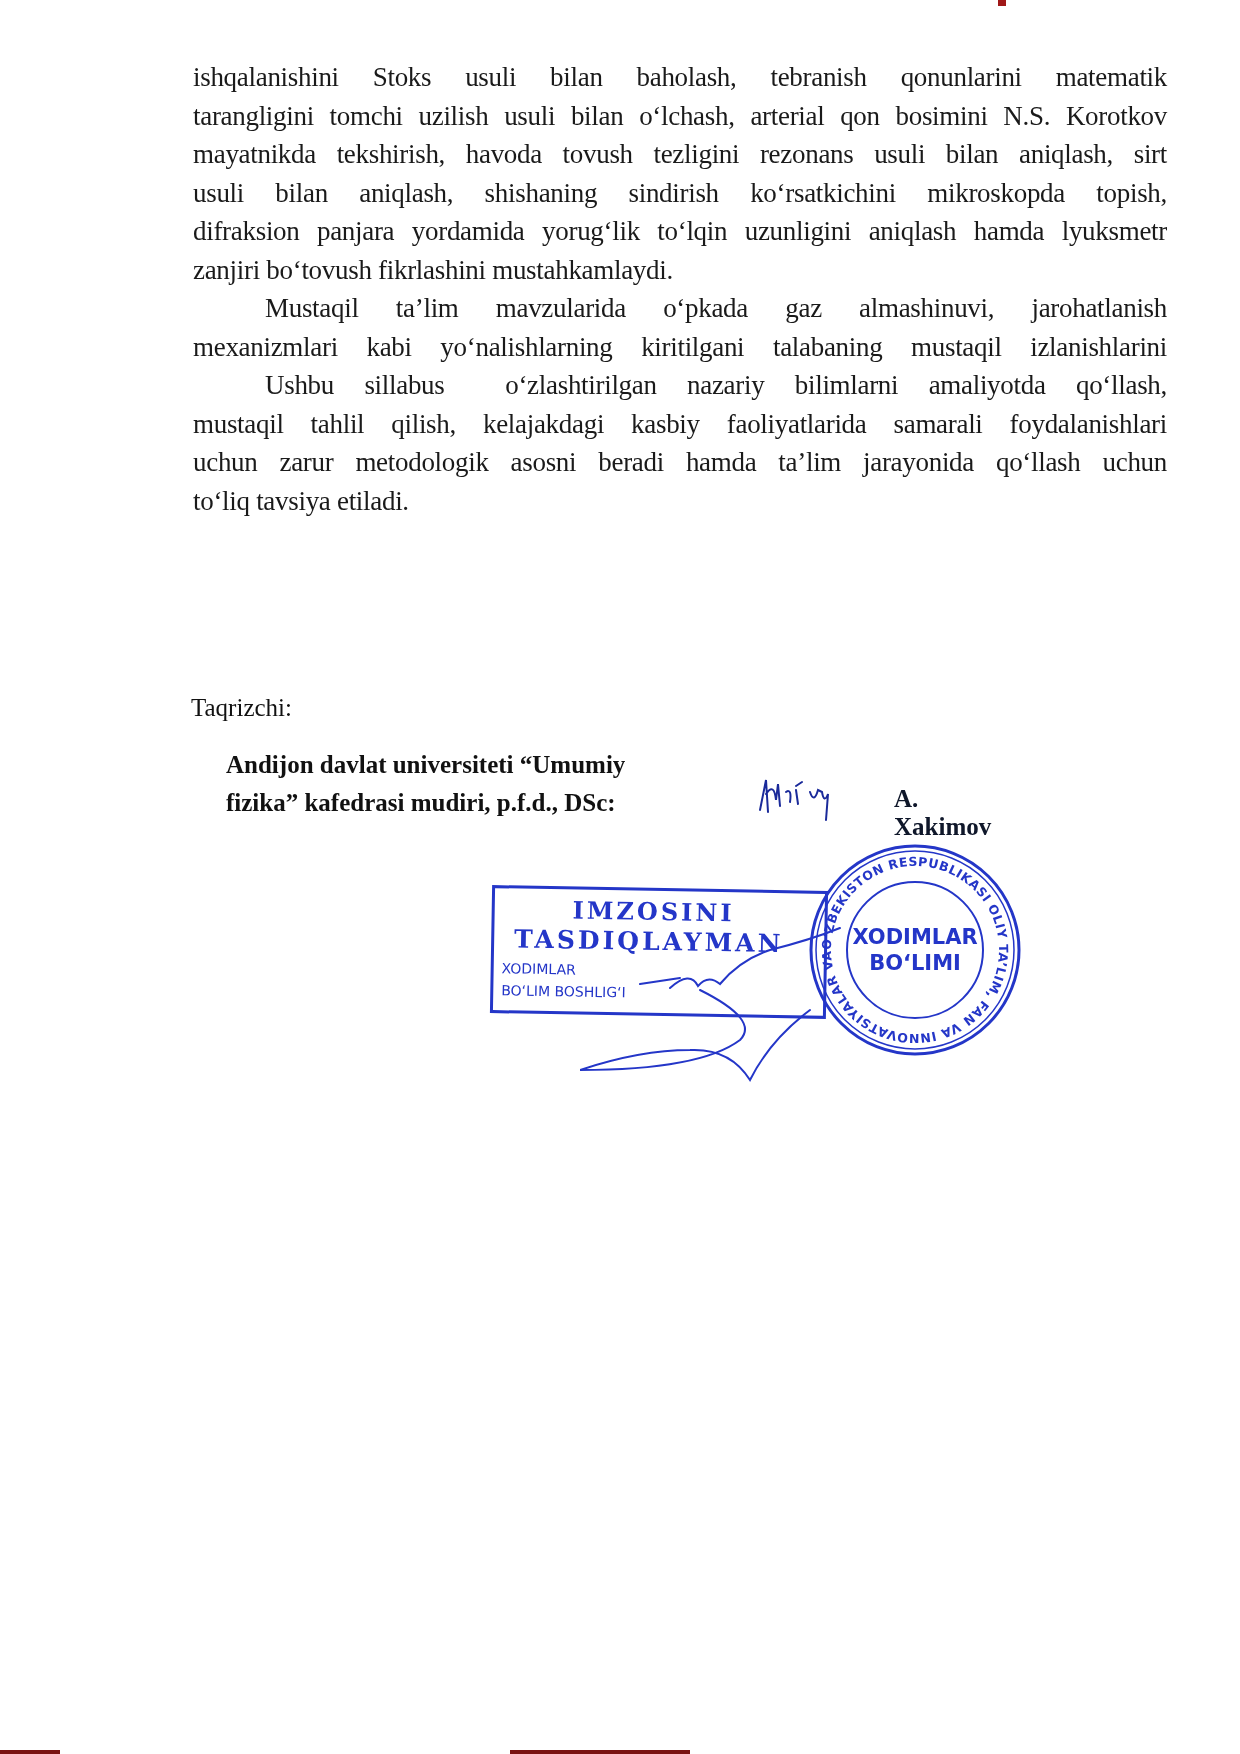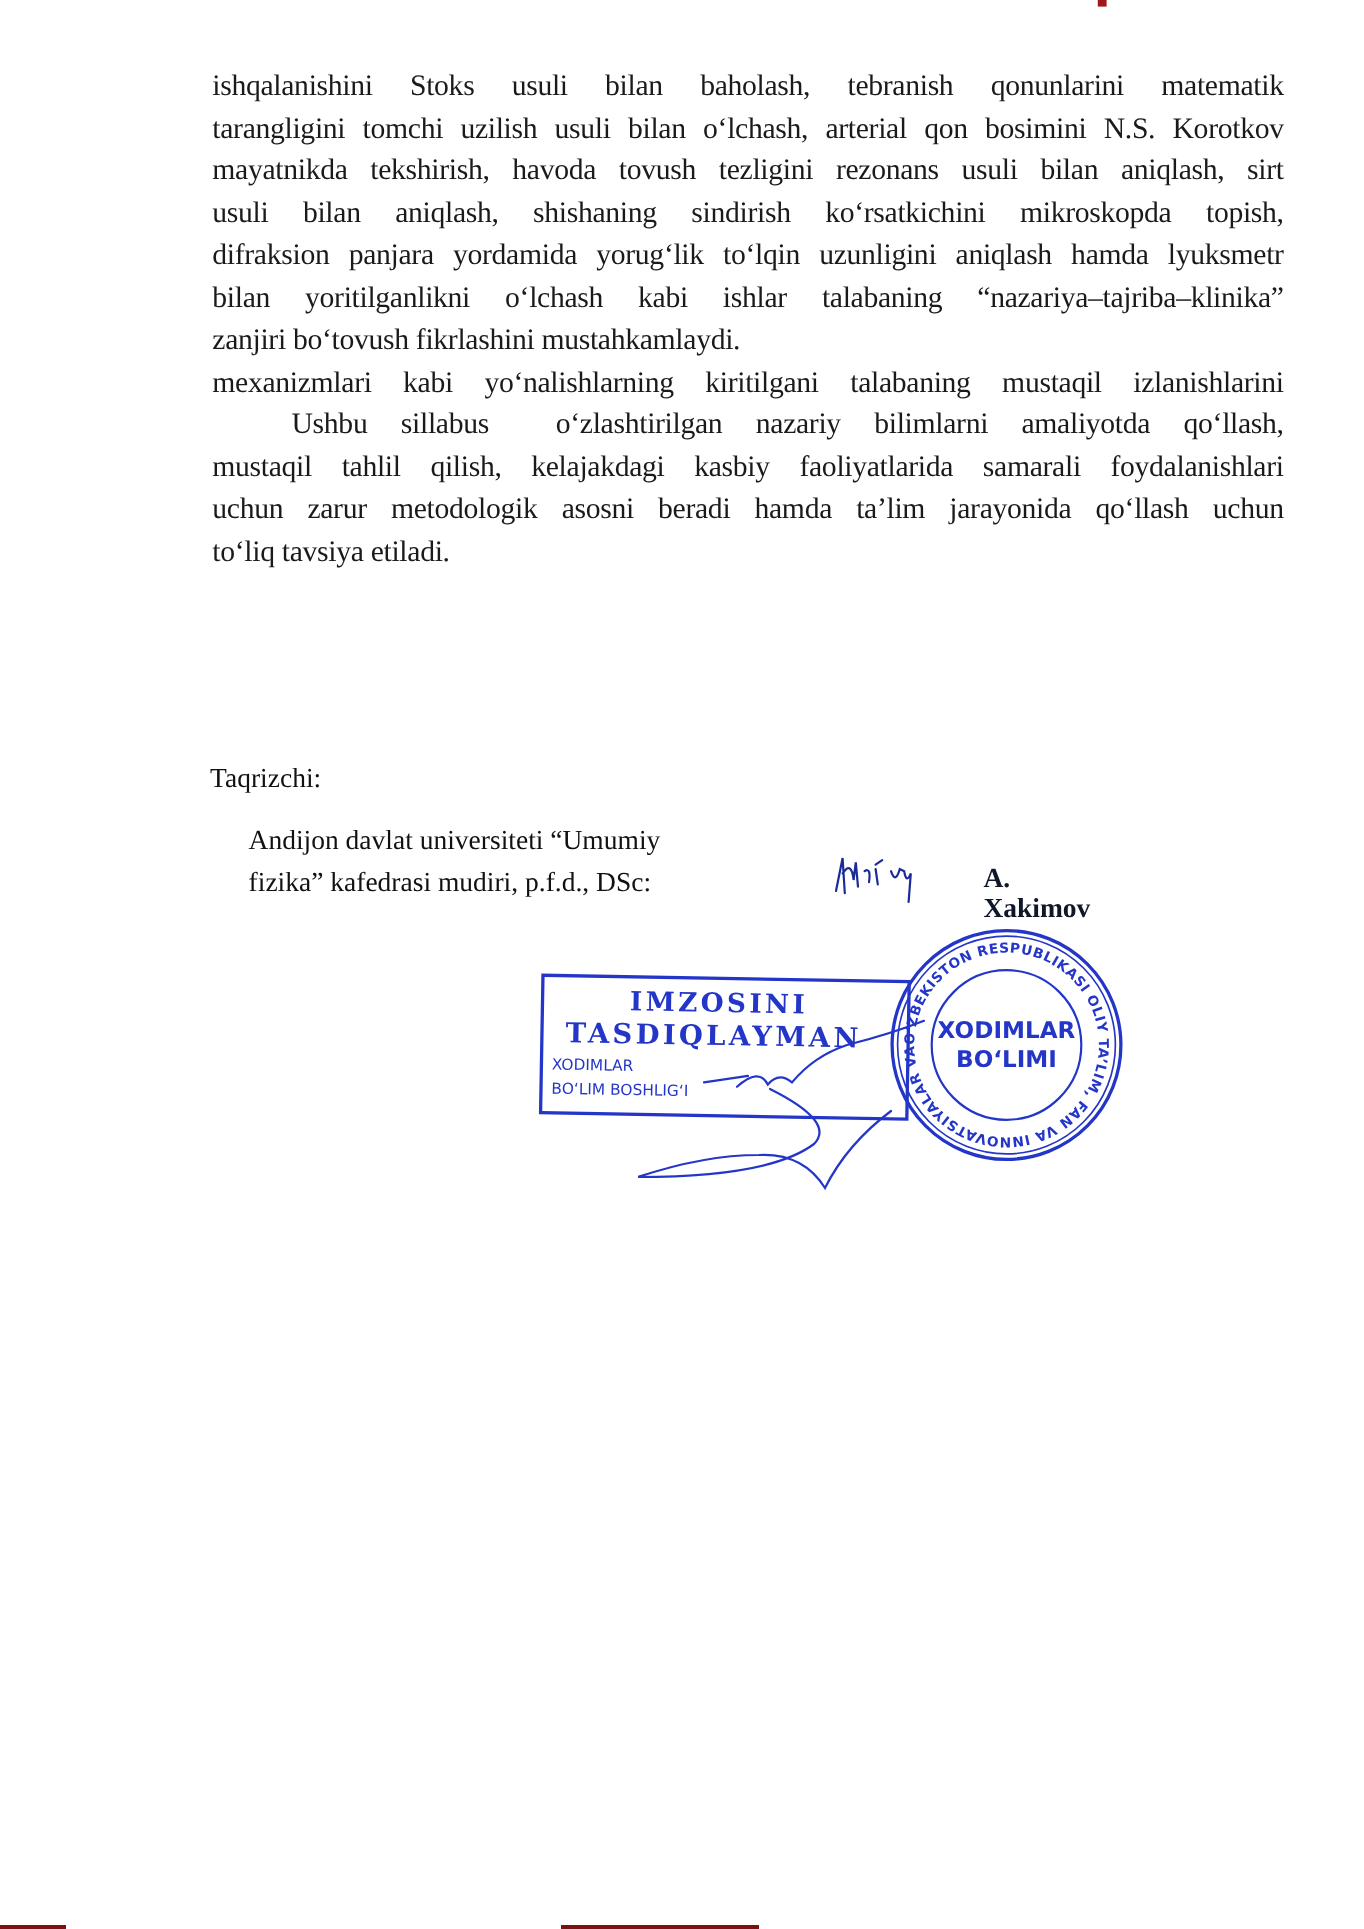--- a/index.html
+++ b/index.html
@@ -19,21 +19,21 @@
     .body-text p { margin: 0; }
     .line { display: block; text-align: justify; text-align-last: justify; white-space: nowrap; }
     .line.last { text-align-last: left; }
 
     .reviewer-heading {
       position: absolute; left: 191px; top: 694px;
       font-size: 25px; font-weight: normal; color: #111;
     }
     .reviewer-affil {
       position: absolute; left: 226px; top: 746px;
-      font-size: 25px; font-weight: normal; line-height: 38px; color: #111;
+      font-size: 25px; font-weight: bold; line-height: 38px; color: #111;
     }
     .reviewer-name {
       position: absolute; left: 894px; top: 785px;
       font-size: 25px; font-weight: bold; color: #0f172a;
     }
     .signature { position: absolute; left: 752px; top: 770px; width: 110px; height: 60px; }
 
     .stamp-rect {
       position: absolute; left: 491px; top: 888px; width: 330px; height: 122px;
       border: 3px solid #2436c8; transform: rotate(1deg);
@@ -63,24 +63,24 @@
 
   <div class="edge-mark-top"></div>
 
   <div class="body-text">
     <p>
       <span class="line">ishqalanishini Stoks usuli bilan baholash, tebranish qonunlarini matematik</span>
       <span class="line">tarangligini tomchi uzilish usuli bilan o‘lchash, arterial qon bosimini N.S. Korotkov</span>
       <span class="line">mayatnikda tekshirish, havoda tovush tezligini rezonans usuli bilan aniqlash, sirt</span>
       <span class="line">usuli bilan aniqlash, shishaning sindirish ko‘rsatkichini mikroskopda topish,</span>
       <span class="line">difraksion panjara yordamida yorug‘lik to‘lqin uzunligini aniqlash hamda lyuksmetr</span>
-      <span class="line">bilan yoritilganlikni o‘lchash kabi ishlar talabaning “nazariya–tajriba–klinika”</span>
       <span class="line last">zanjiri bo‘tovush fikrlashini mustahkamlaydi.</span>
     </p>
     <p>
+      <span class="line" style="padding-left:72px">Mustaqil ta’lim mavzularida o‘pkada gaz almashinuvi, jarohatlanish</span>
       <span class="line">mexanizmlari kabi yo‘nalishlarning kiritilgani talabaning mustaqil izlanishlarini</span>
     </p>
     <p>
       <span class="line" style="padding-left:72px; white-space:pre">Ushbu sillabus  o‘zlashtirilgan nazariy bilimlarni amaliyotda qo‘llash,</span>
       <span class="line">mustaqil tahlil qilish, kelajakdagi kasbiy faoliyatlarida samarali foydalanishlari</span>
       <span class="line">uchun zarur metodologik asosni beradi hamda ta’lim jarayonida qo‘llash uchun</span>
       <span class="line last">to‘liq tavsiya etiladi.</span>
     </p>
   </div>
 

